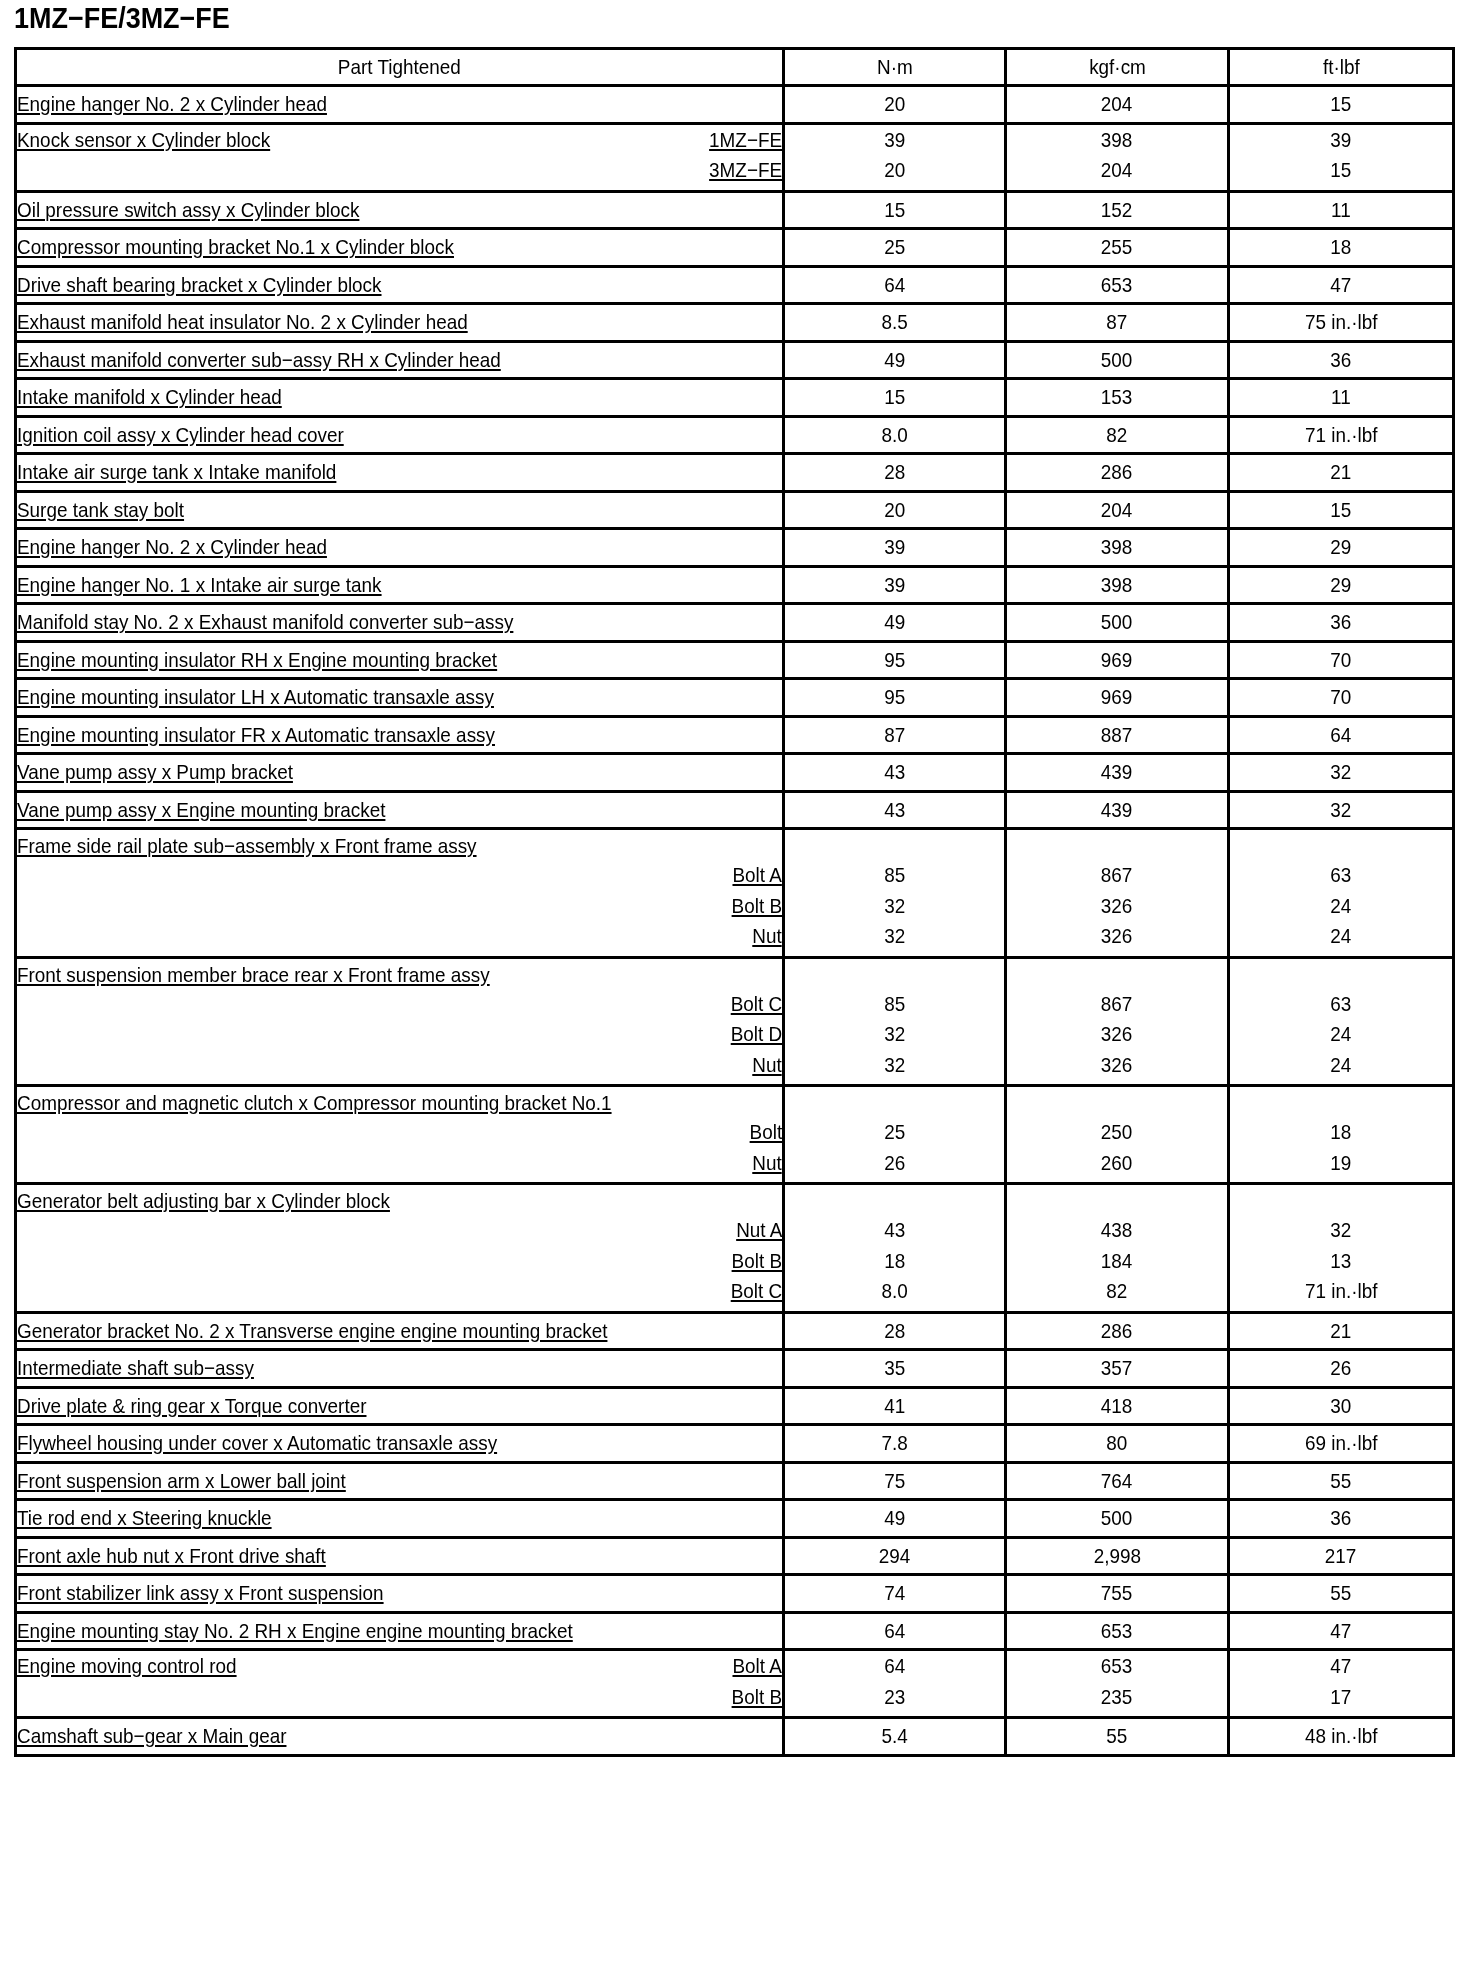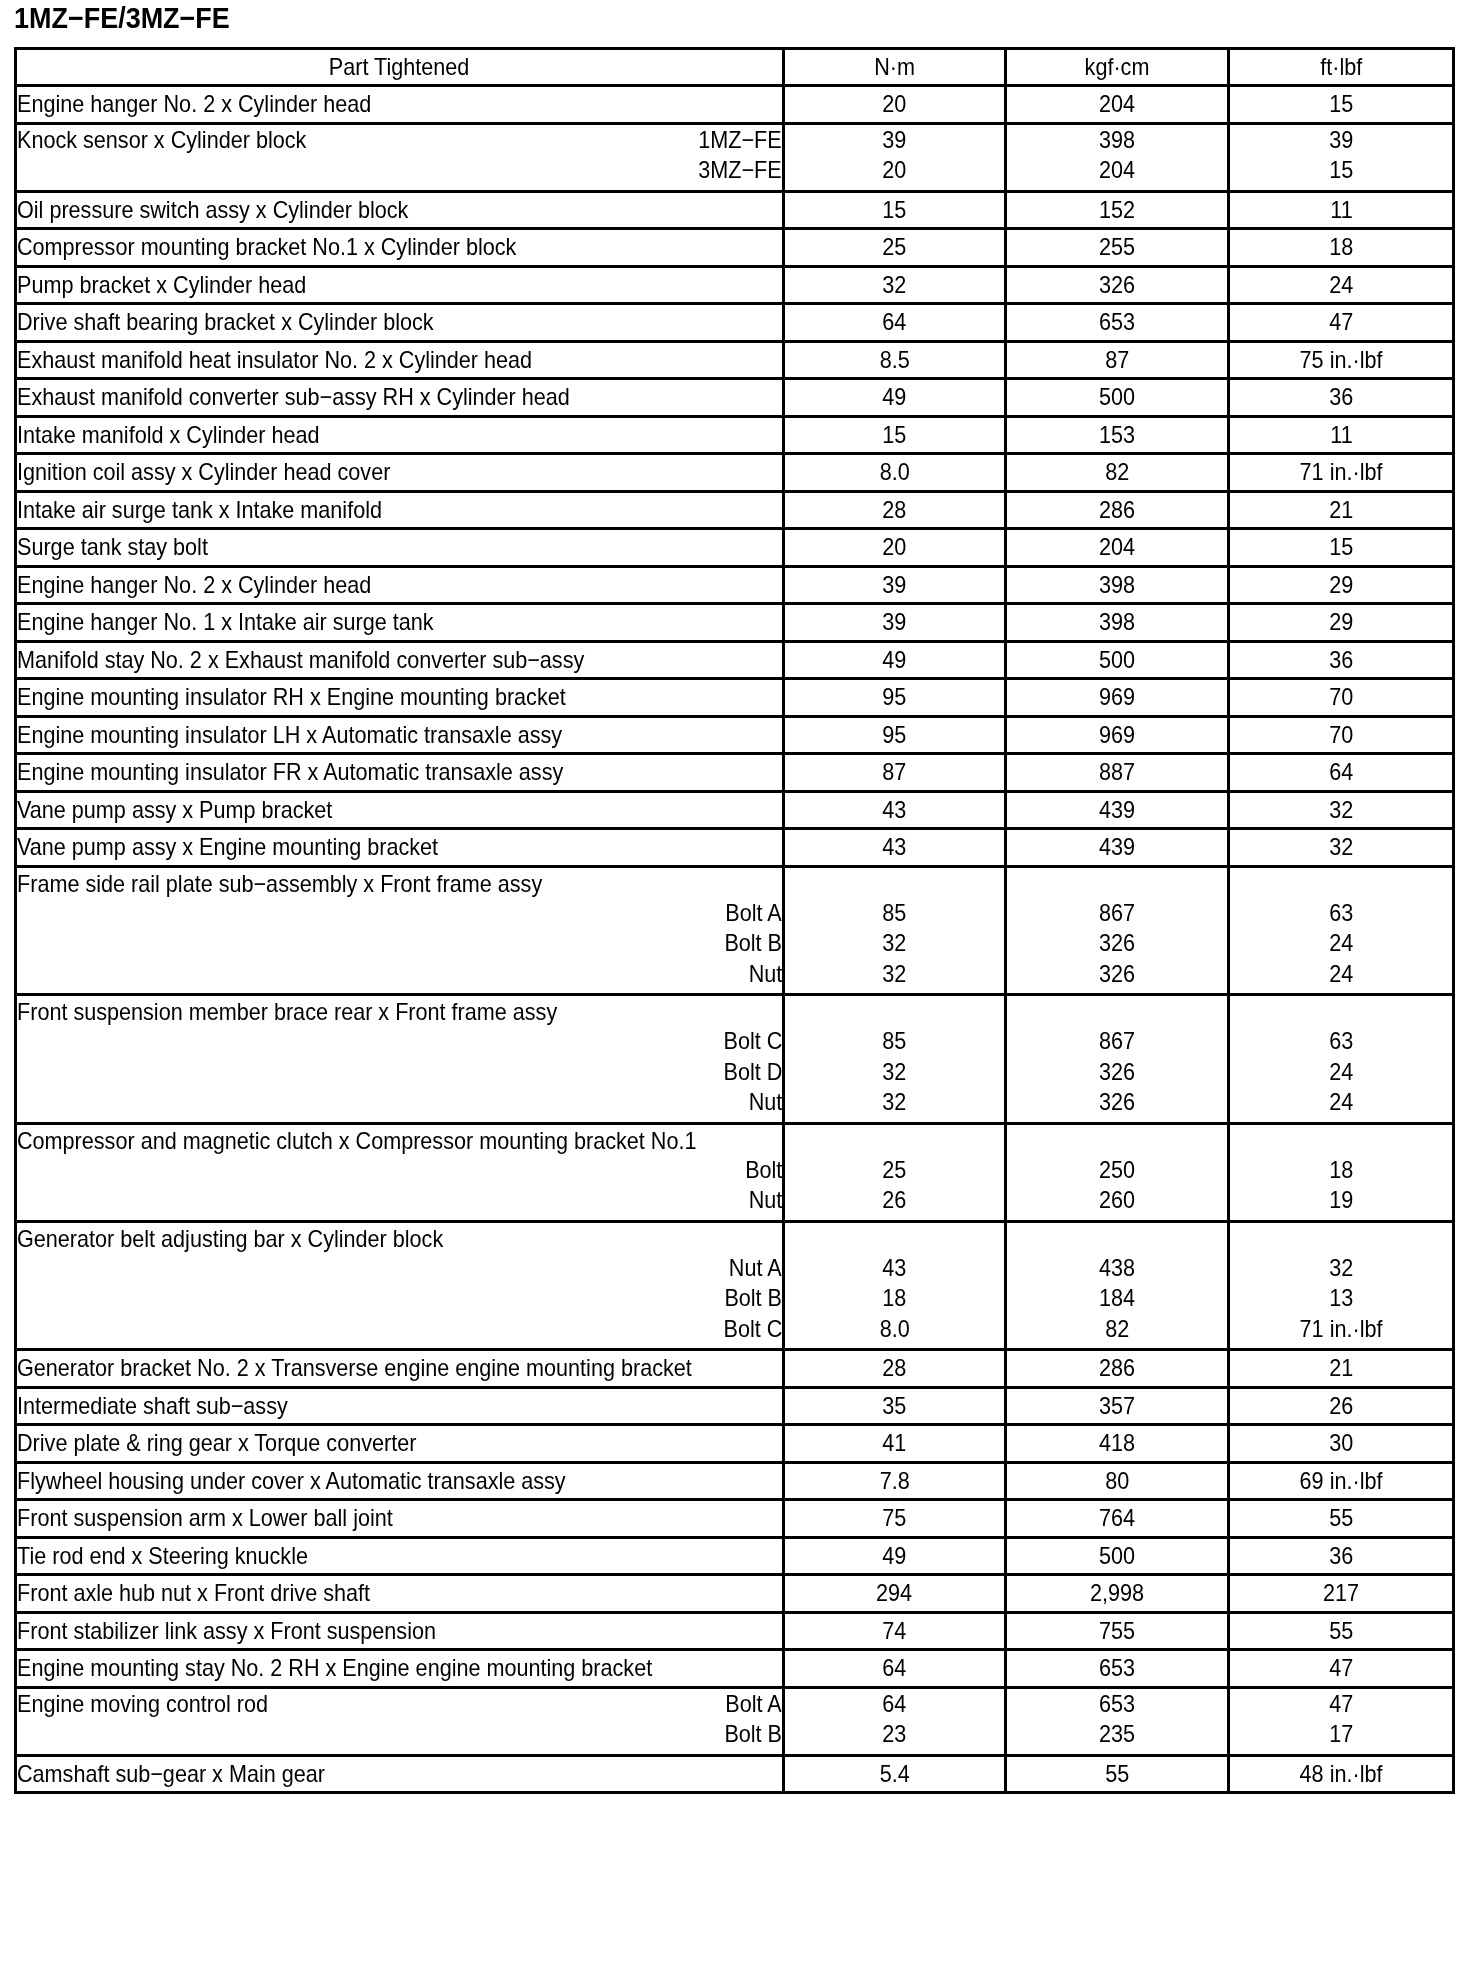--- a/index.html
+++ b/index.html
@@ -8,21 +8,22 @@
     font-family: "Liberation Sans", sans-serif; color: #000;
   }
   .doc-title {
     position: absolute; left: 14px; top: 2px;
     font-size: 29px; font-weight: bold; letter-spacing: 0px;
     transform: scaleX(0.93); transform-origin: left top;
   }
   table.torque {
     position: absolute; left: 14px; top: 47px;
     width: 1438px; border-collapse: collapse; table-layout: fixed;
-    font-size: 24px;
+    font-size: 21px;
+    text-decoration: underline;
   }
   table.torque col.c-part { width: 768px; }
   table.torque col.c-nm { width: 222px; }
   table.torque col.c-kgf { width: 223px; }
   table.torque col.c-ft { width: 225px; }
   table.torque th, table.torque td {
     border: 3px solid #000; padding: 0; vertical-align: top;
   }
   table.torque th {
     font-weight: normal; height: 34px; text-align: center; vertical-align: middle;
@@ -137,36 +138,20 @@
         <td class="num">
           <div class="line "><span>255</span></div>
         </td>
         <td class="num">
           <div class="line "><span>18</span></div>
         </td>
       </tr>
       <tr class="single">
         <td class="part">
           <div class="line ">
-            <span class="name">Pump bracket x Cylinder head</span>
-          </div>
-        </td>
-        <td class="num">
-          <div class="line "><span>32</span></div>
-        </td>
-        <td class="num">
-          <div class="line "><span>326</span></div>
-        </td>
-        <td class="num">
-          <div class="line "><span>24</span></div>
-        </td>
-      </tr>
-      <tr class="single">
-        <td class="part">
-          <div class="line ">
             <span class="name">Drive shaft bearing bracket x Cylinder block</span>
           </div>
         </td>
         <td class="num">
           <div class="line "><span>64</span></div>
         </td>
         <td class="num">
           <div class="line "><span>653</span></div>
         </td>
         <td class="num">

